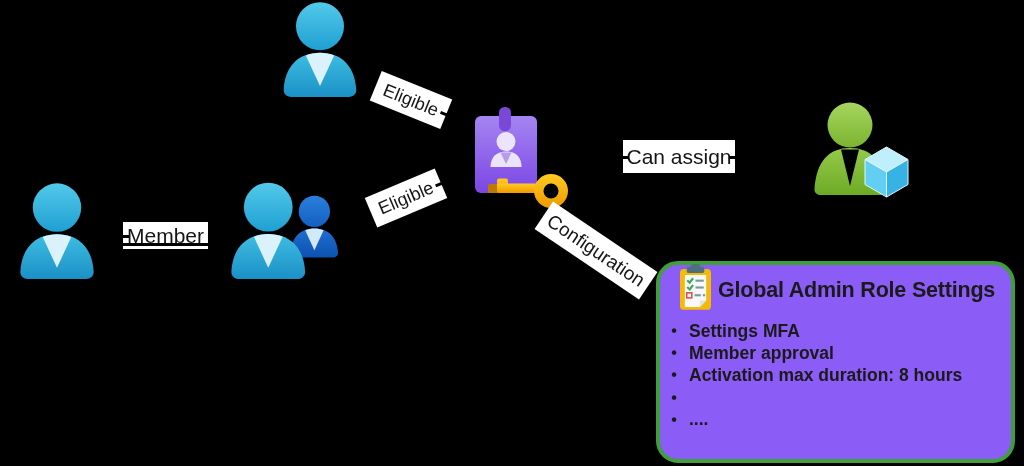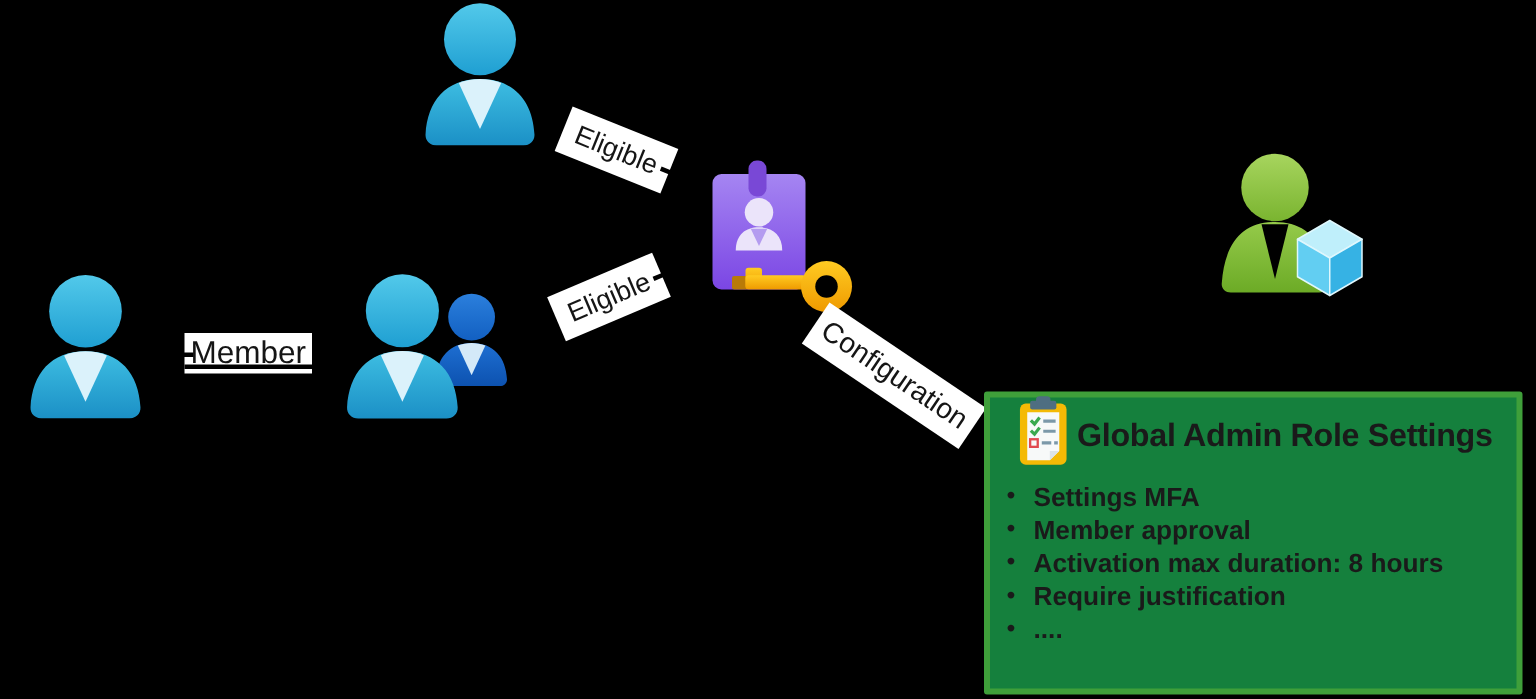--- a/index.html
+++ b/index.html
@@ -17,21 +17,21 @@
   .lbl .stub{position:absolute;background:#000;width:8px;height:3px;}
   .lbl .stub.left{left:-2px;top:48%;}
   .lbl .stub.right{right:-2px;top:48%;}
   .lbl .underline-line{position:absolute;left:0;right:0;bottom:3px;height:3px;background:#000;}
   .lbl.rot22{transform:rotate(22deg);font-size:18px;}
   .lbl.rotm23{transform:rotate(-23deg);font-size:18px;}
   .lbl.rot34{transform:rotate(34deg);font-size:19px;}
   
   .settings-box{
     position:absolute;left:656px;top:261px;width:359px;height:202px;
-    box-sizing:border-box;background:#15803d;border:4px solid #3f9f3a;border-radius:2px;
+    box-sizing:border-box;background:#8b5cf6;border:4px solid #3f9f3a;border-radius:22px;
   }
   .settings-title{
     position:absolute;left:58px;top:12px;width:292px;
     font-weight:bold;font-size:21.5px;letter-spacing:-0.2px;color:#1a1a1a;line-height:26px;
     white-space:nowrap;
   }
   .settings-list{
     position:absolute;left:2px;top:55px;margin:0;padding:0;list-style:none;width:340px;
   }
   .settings-list li{
@@ -144,20 +144,25 @@
   <div class="lbl rot22" style="left:373px;top:84px;width:76px;height:32px">
     <span>Eligible</span>
     <span class="stub right"></span>
   </div>
 
   <div class="lbl rotm23" style="left:368px;top:182px;width:76px;height:32px">
     <span>Eligible</span>
     <span class="stub right"></span>
   </div>
 
+  <div class="lbl" style="left:623px;top:140px;width:112px;height:33px">
+    <span>Can assign</span>
+    <span class="stub left"></span>
+    <span class="stub right"></span>
+  </div>
 
   <div class="lbl rot34" style="left:533px;top:234px;width:126px;height:33px">
     <span>Configuration</span>
   </div>
 
   <div class="settings-box">
     <svg class="icon" style="left:19px;top:-1px" width="33" height="47" viewBox="0 0 34 48">
       <rect x="1" y="5" width="32" height="42" rx="4" fill="#f4ba05"></rect>
       <rect x="8" y="3" width="18" height="6" rx="1.5" fill="#4e6e81"></rect>
       <rect x="12" y="0" width="10" height="6" rx="2.5" fill="#4e6e81"></rect>
@@ -180,21 +185,20 @@
       <li>
           <span class="blt">•</span>
           <span>Member approval</span>
         </li>
       <li>
           <span class="blt">•</span>
           <span>Activation max duration: 8 hours</span>
         </li>
       <li>
           <span class="blt">•</span>
-          <span>Require justification</span>
         </li>
       <li>
           <span class="blt">•</span>
           <span>....</span>
         </li>
     </ul>
   </div>
 
 </div>
 

